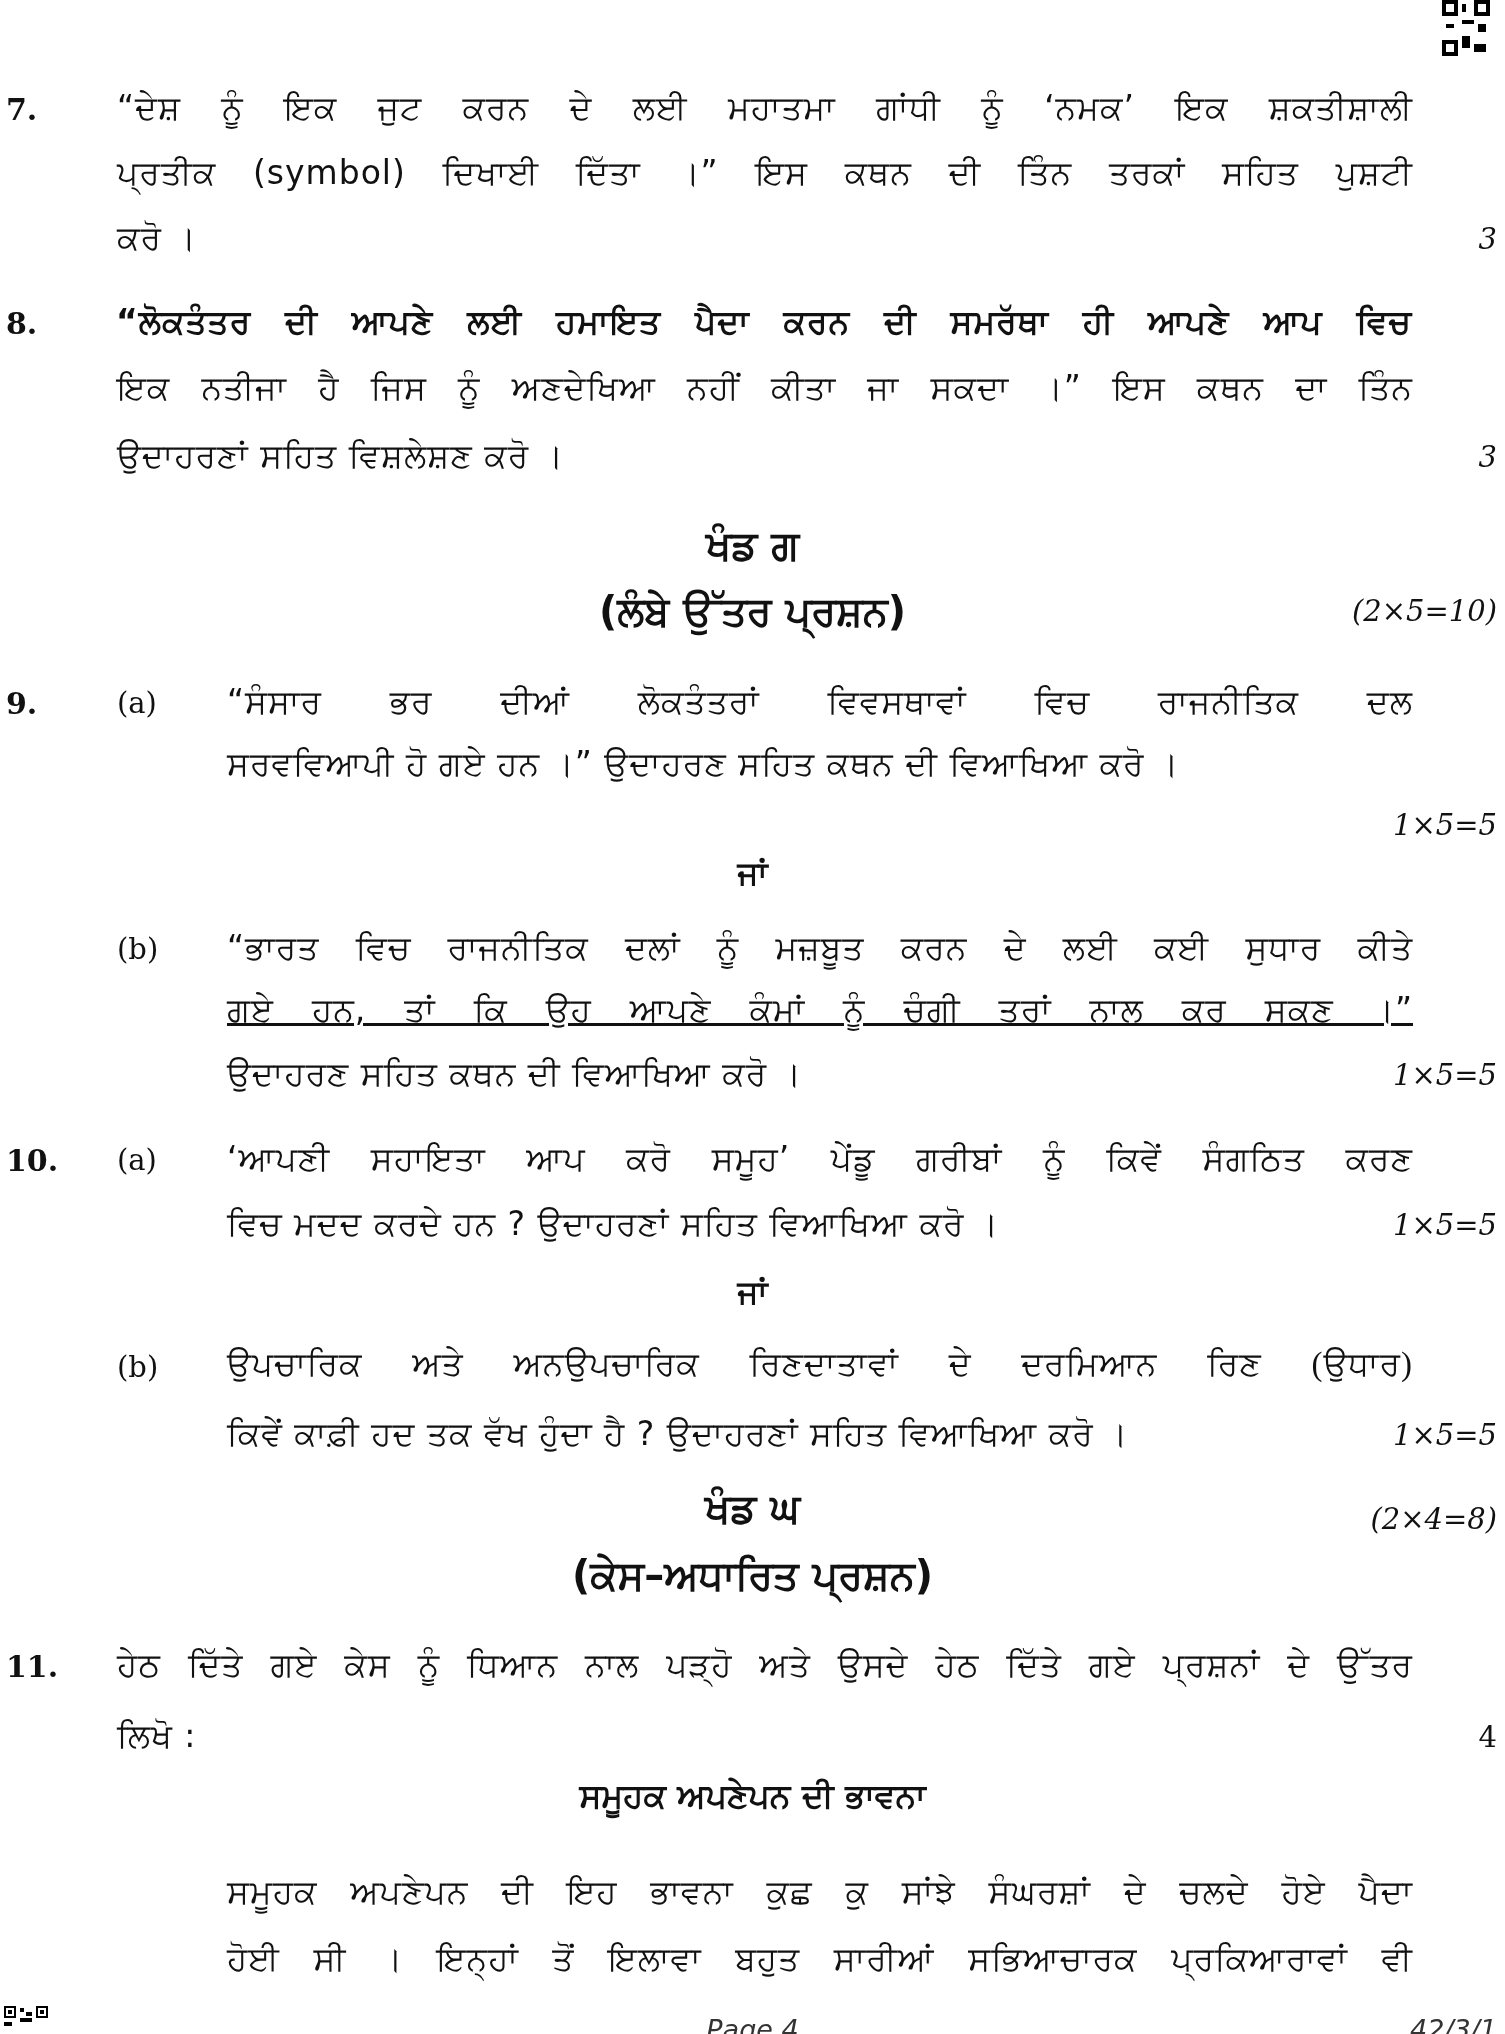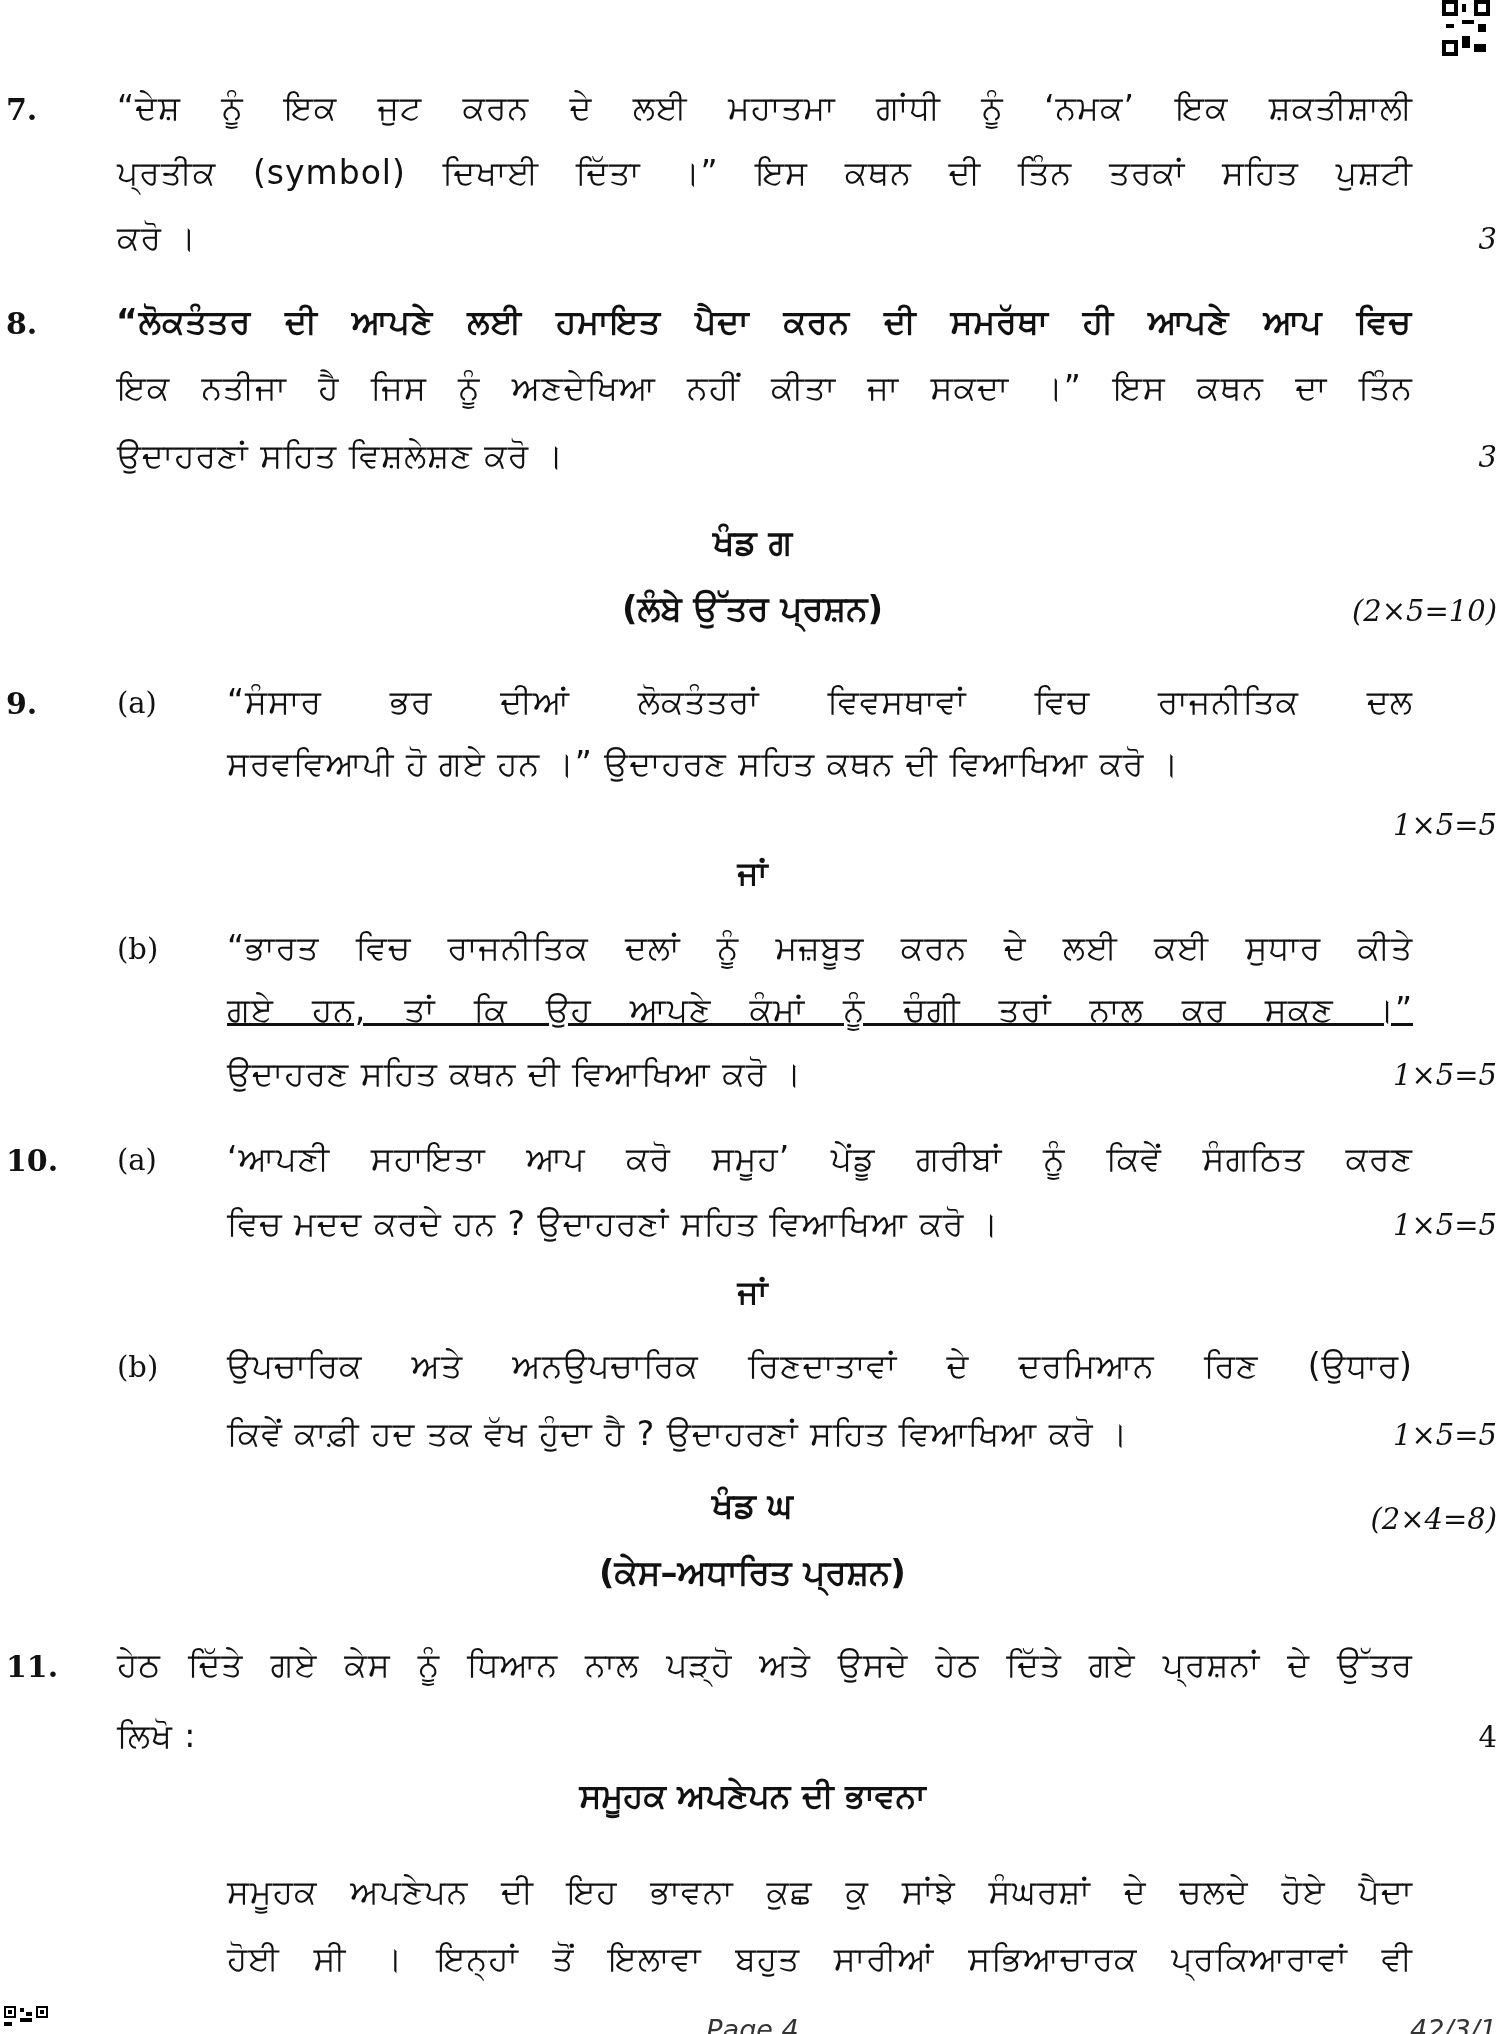--- a/index.html
+++ b/index.html
@@ -5,21 +5,21 @@
   html, body { margin:0; padding:0; background:#ffffff; }
   body { width:1505px; height:2034px; position:relative; overflow:hidden;
          font-family:"DejaVu Sans", sans-serif; color:#111; }
   .abs { position:absolute; }
   .qnum { left:6px; font-family:"DejaVu Serif", serif; font-weight:bold; font-size:30px; }
   .line { font-size:33px; white-space:nowrap; letter-spacing:1px; }
   .justify { text-align:justify; text-align-last:justify; white-space:normal; }
   .marks { right:8px; font-family:"DejaVu Serif", serif; font-style:italic; font-size:29px; }
   .sub { left:117px; font-family:"DejaVu Serif", serif; font-size:29px; }
   .center { left:0; width:1505px; text-align:center; }
-  .heading { font-weight:bold; font-size:34px; }
+  .heading { font-weight:bold; font-size:40px; }
   .qr { width:48px; height:56px; }
   .qr-small { width:44px; height:22px; }
   .footer { font-family:"DejaVu Sans", sans-serif; font-style:italic; font-size:27px; color:#333; }
 </style>
 </head>
 <body>
 
 <div class="abs qr" style="left:1442px; top:0px;">
   <svg width="48" height="56" viewBox="0 0 12 14">
     <rect x="0" y="0" width="12" height="14" fill="#fff"></rect>
@@ -80,21 +80,21 @@
 <div class="abs line" style="left:227px; top:1054px;">ਉਦਾਹਰਣ ਸਹਿਤ ਕਥਨ ਦੀ ਵਿਆਖਿਆ ਕਰੋ ।</div>
 <div class="abs marks" style="top:1058px;">1×5=5</div>
 
 <div class="abs qnum" style="top:1143px;">10.</div>
 <div class="abs sub" style="top:1143px;">(a)</div>
 <div class="abs line justify" style="left:227px; width:1186px; top:1139px;">‘ਆਪਣੀ ਸਹਾਇਤਾ ਆਪ ਕਰੋ ਸਮੂਹ’ ਪੇਂਡੂ ਗਰੀਬਾਂ ਨੂੰ ਕਿਵੇਂ ਸੰਗਠਿਤ ਕਰਣ</div>
 <div class="abs line" style="left:227px; top:1204px;">ਵਿਚ ਮਦਦ ਕਰਦੇ ਹਨ ? ਉਦਾਹਰਣਾਂ ਸਹਿਤ ਵਿਆਖਿਆ ਕਰੋ ।</div>
 <div class="abs marks" style="top:1208px;">1×5=5</div>
 <div class="abs center heading" style="top:1273px; font-size:32px;">ਜਾਂ</div>
 <div class="abs sub" style="top:1350px;">(b)</div>
-<div class="abs line justify" style="left:227px; width:1186px; top:1346px;">ਉਪਚਾਰਿਕ ਅਤੇ ਅਨਉਪਚਾਰਿਕ ਰਿਣਦਾਤਾਵਾਂ ਦੇ ਦਰਮਿਆਨ ਰਿਣ (ਉਧਾਰ)</div>
+<div class="abs line justify" style="left:227px; width:1186px; top:1346px;font-family:Liberation Serif, serif;">ਉਪਚਾਰਿਕ ਅਤੇ ਅਨਉਪਚਾਰਿਕ ਰਿਣਦਾਤਾਵਾਂ ਦੇ ਦਰਮਿਆਨ ਰਿਣ (ਉਧਾਰ)</div>
 <div class="abs line" style="left:227px; top:1414px;">ਕਿਵੇਂ ਕਾਫ਼ੀ ਹਦ ਤਕ ਵੱਖ ਹੁੰਦਾ ਹੈ ? ਉਦਾਹਰਣਾਂ ਸਹਿਤ ਵਿਆਖਿਆ ਕਰੋ ।</div>
 <div class="abs marks" style="top:1418px;">1×5=5</div>
 
 <div class="abs center heading" style="top:1485px;">ਖੰਡ ਘ</div>
 <div class="abs center heading" style="top:1552px;">(ਕੇਸ–ਅਧਾਰਿਤ ਪ੍ਰਸ਼ਨ)</div>
 <div class="abs marks" style="top:1502px;text-align:right;">(2×4=8)</div>
 
 <div class="abs qnum" style="top:1649px;">11.</div>
 <div class="abs line justify" style="left:117px; width:1296px; top:1645px;">ਹੇਠ ਦਿੱਤੇ ਗਏ ਕੇਸ ਨੂੰ ਧਿਆਨ ਨਾਲ ਪੜ੍ਹੋ ਅਤੇ ਉਸਦੇ ਹੇਠ ਦਿੱਤੇ ਗਏ ਪ੍ਰਸ਼ਨਾਂ ਦੇ ਉੱਤਰ</div>
 <div class="abs line" style="left:117px; top:1716px;text-align:center;">ਲਿਖੋ :</div>

